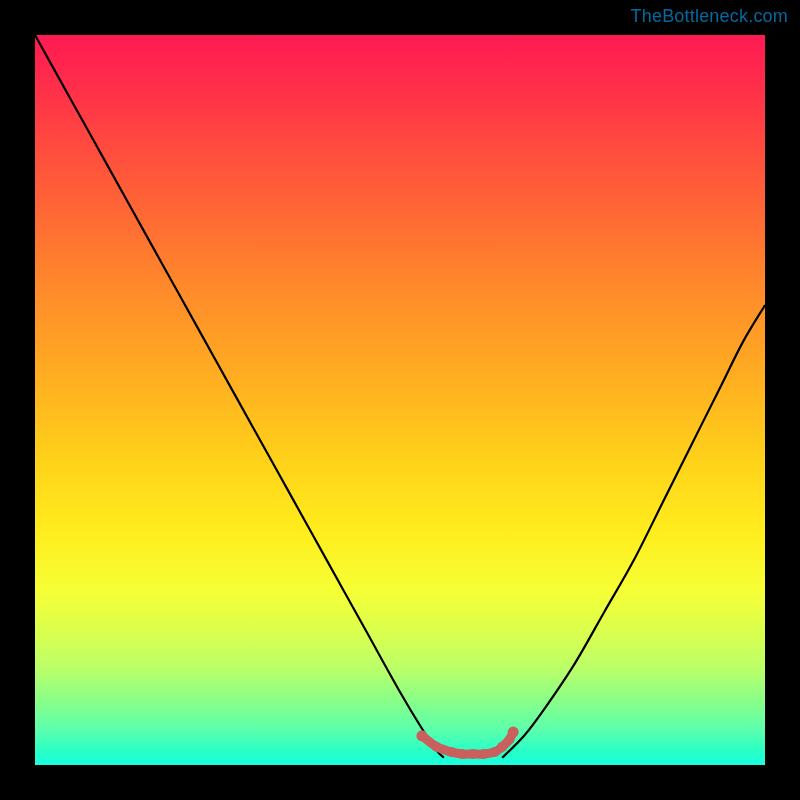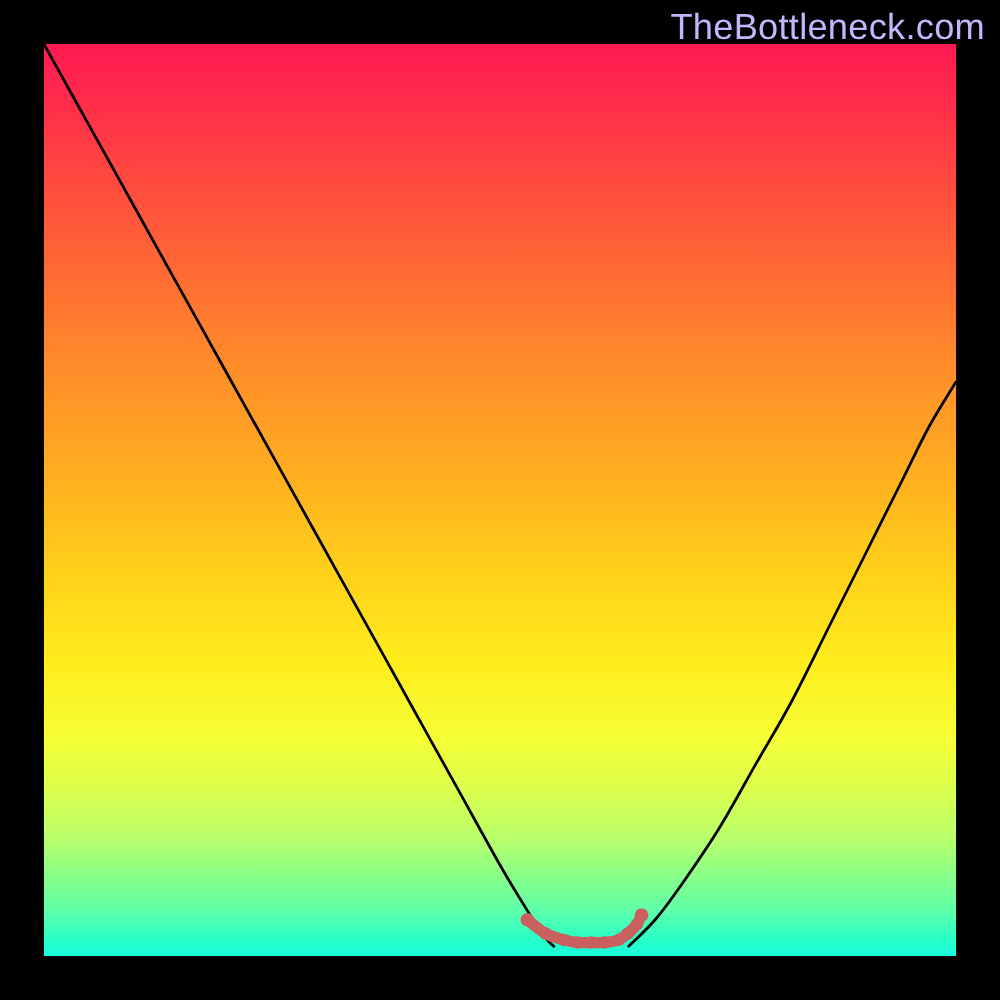--- a/index.html
+++ b/index.html
@@ -51,22 +51,22 @@
     position: absolute;
     left: 0; top: 0;
     width: 730px;
     height: 730px;
     display: block;
   }
   .watermark {
     position: absolute;
     top: 6px;
     right: 12px;
-    color: #c4b5fd;
-    font-size: 29px;
+    color: #0369a1;
+    font-size: 18px;
     font-weight: 500;
     letter-spacing: 0.2px;
     user-select: none;
   }
 </style>
 </head>
 <body>
 
 <div class="frame">
 

